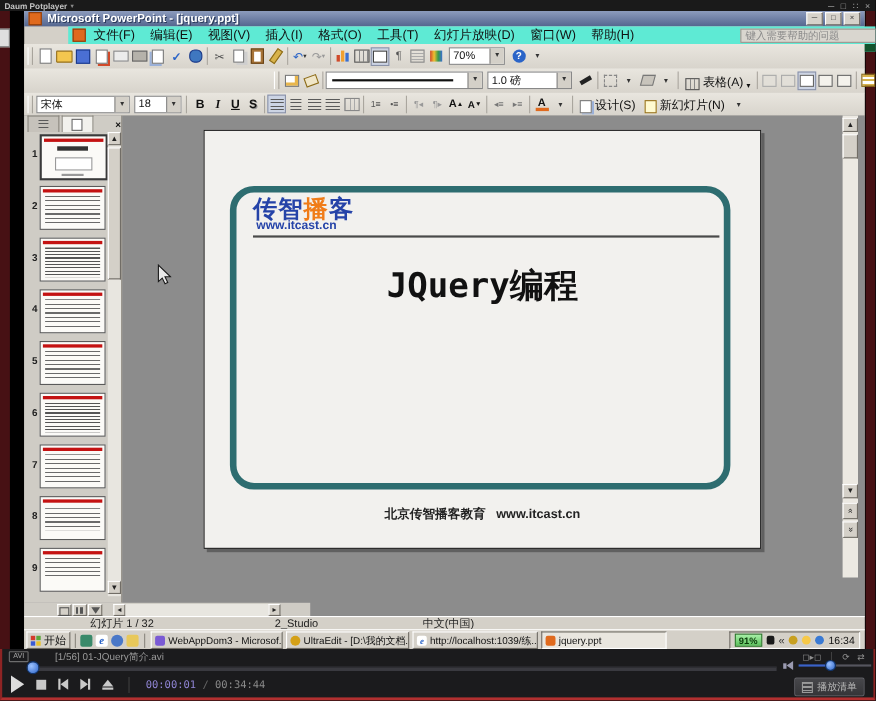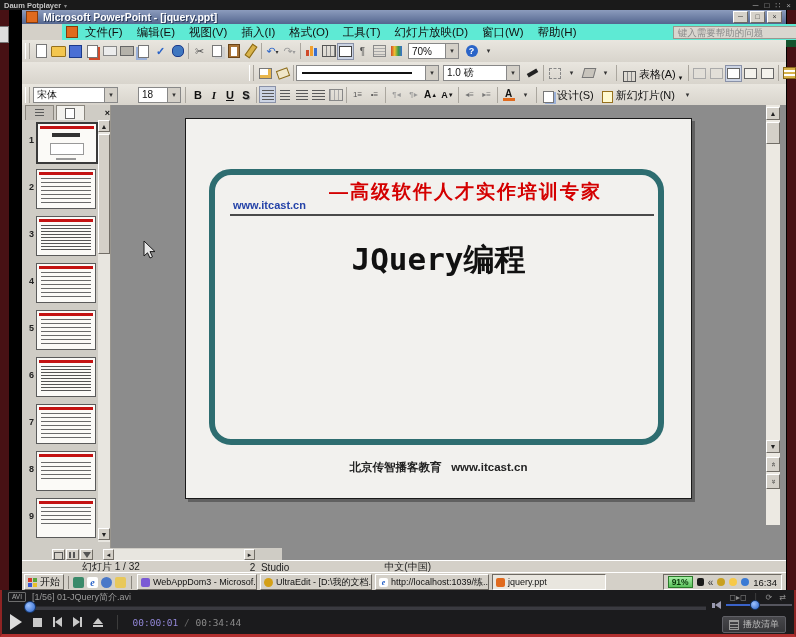--- a/index.html
+++ b/index.html
@@ -277,21 +277,21 @@
           </div>
 
       </div>
 
       <div class="a tbar flex" style="left:0;top:74px;width:764px;height:21px">
         <div class="grip"></div>
         <div class="combo" style="width:80px">
           <span>宋体</span>
             <span class="dd">▾</span>
         </div>
-        <div class="combo" style="width:38px;margin-left:20px">
+        <div class="combo" style="width:38px;margin-left:4px">
           <span>18</span>
             <span class="dd">▾</span>
         </div>
         <div class="tsep" style="margin:0 4px"></div>
         <div class="fmtbtn">B</div>
         <div class="fmtbtn" style="font-family:'Liberation Serif',serif;font-style:italic">I</div>
         <div class="fmtbtn" style="text-decoration:underline">U</div>
         <div class="fmtbtn" style="text-shadow:1px 1px 0 #999">S</div>
         <div class="tsep"></div>
         <div class="ti pressed">
@@ -359,22 +359,24 @@
         </div>
         <div class="ti">
             <span style="font-size:7px;color:#333">▾</span>
           </div>
       </div>
 
       <div class="a" style="left:0;top:95px;width:764px;height:455px;background:#8c8c8c"></div>
 
       <div class="a slide">
         <div class="teal"></div>
+        <div class="a" style="left:44px;top:56px;font-size:22px;font-weight:bold;letter-spacing:1px">
+          <span style="color:#2543a8">传智</span><span style="color:#f07c18">播</span><span style="color:#2543a8">客</span>
+        </div>
         <div class="a" style="left:47px;top:80px;font-size:11px;font-weight:bold;color:#2543a8">www.itcast.cn</div>
-        <div class="a" style="left:143px;top:60px;font-size:19px;font-weight:bold;color:#d40000;letter-spacing:2px">—高级软件人才实作培训专家</div>
         <div class="a" style="left:44px;top:95px;width:424px;height:2px;background:#4a4a4a"></div>
         <div class="a" style="left:0;top:120px;width:505px;text-align:center;font-size:31px;font-weight:bold;color:#111;
              font-family:'DejaVu Sans Mono','Liberation Sans',monospace">JQuery编程</div>
         <div class="a" style="left:0;top:341px;width:505px;text-align:center;font-size:11.5px;font-weight:bold;color:#222">
           <span>北京传智播客教育</span>&nbsp;&nbsp;
           <span>www.itcast.cn</span>
         </div>
       </div>
 
       <div class="a panel">
@@ -522,21 +524,21 @@
 
       <svg class="a" style="left:120px;top:230px" width="14" height="20">
         <path d="M2 1 L2 16 L5.5 12.8 L8 18 L10.5 16.8 L8 11.6 L13 11.6 Z" fill="#e8e8e8" stroke="#1a1a1a" stroke-width="1"></path>
       </svg>
     </div>
   </div>
 
   <div class="a player">
     <div class="a flex" style="left:6px;top:2px;height:10px">
       <span class="badge">AVI</span>
-      <span class="mediatitle" style="margin-left:6px">[1/56] 01-JQuery简介.avi</span>
+      <span class="mediatitle" style="margin-left:24px">[1/56] 01-JQuery简介.avi</span>
     </div>
     <div class="a flex" style="right:8px;top:1px;height:12px">
       <span class="pinfo-ic">◻▸◻</span>
       <span class="pinfo-ic" style="color:#555">│</span>
       <span class="pinfo-ic">⟳</span>
       <span class="pinfo-ic">⇄</span>
     </div>
 
     <div class="a seektrack" style="left:32px;top:16px;width:672px"></div>
     <div class="a knob" style="left:22px;top:11px"></div>

